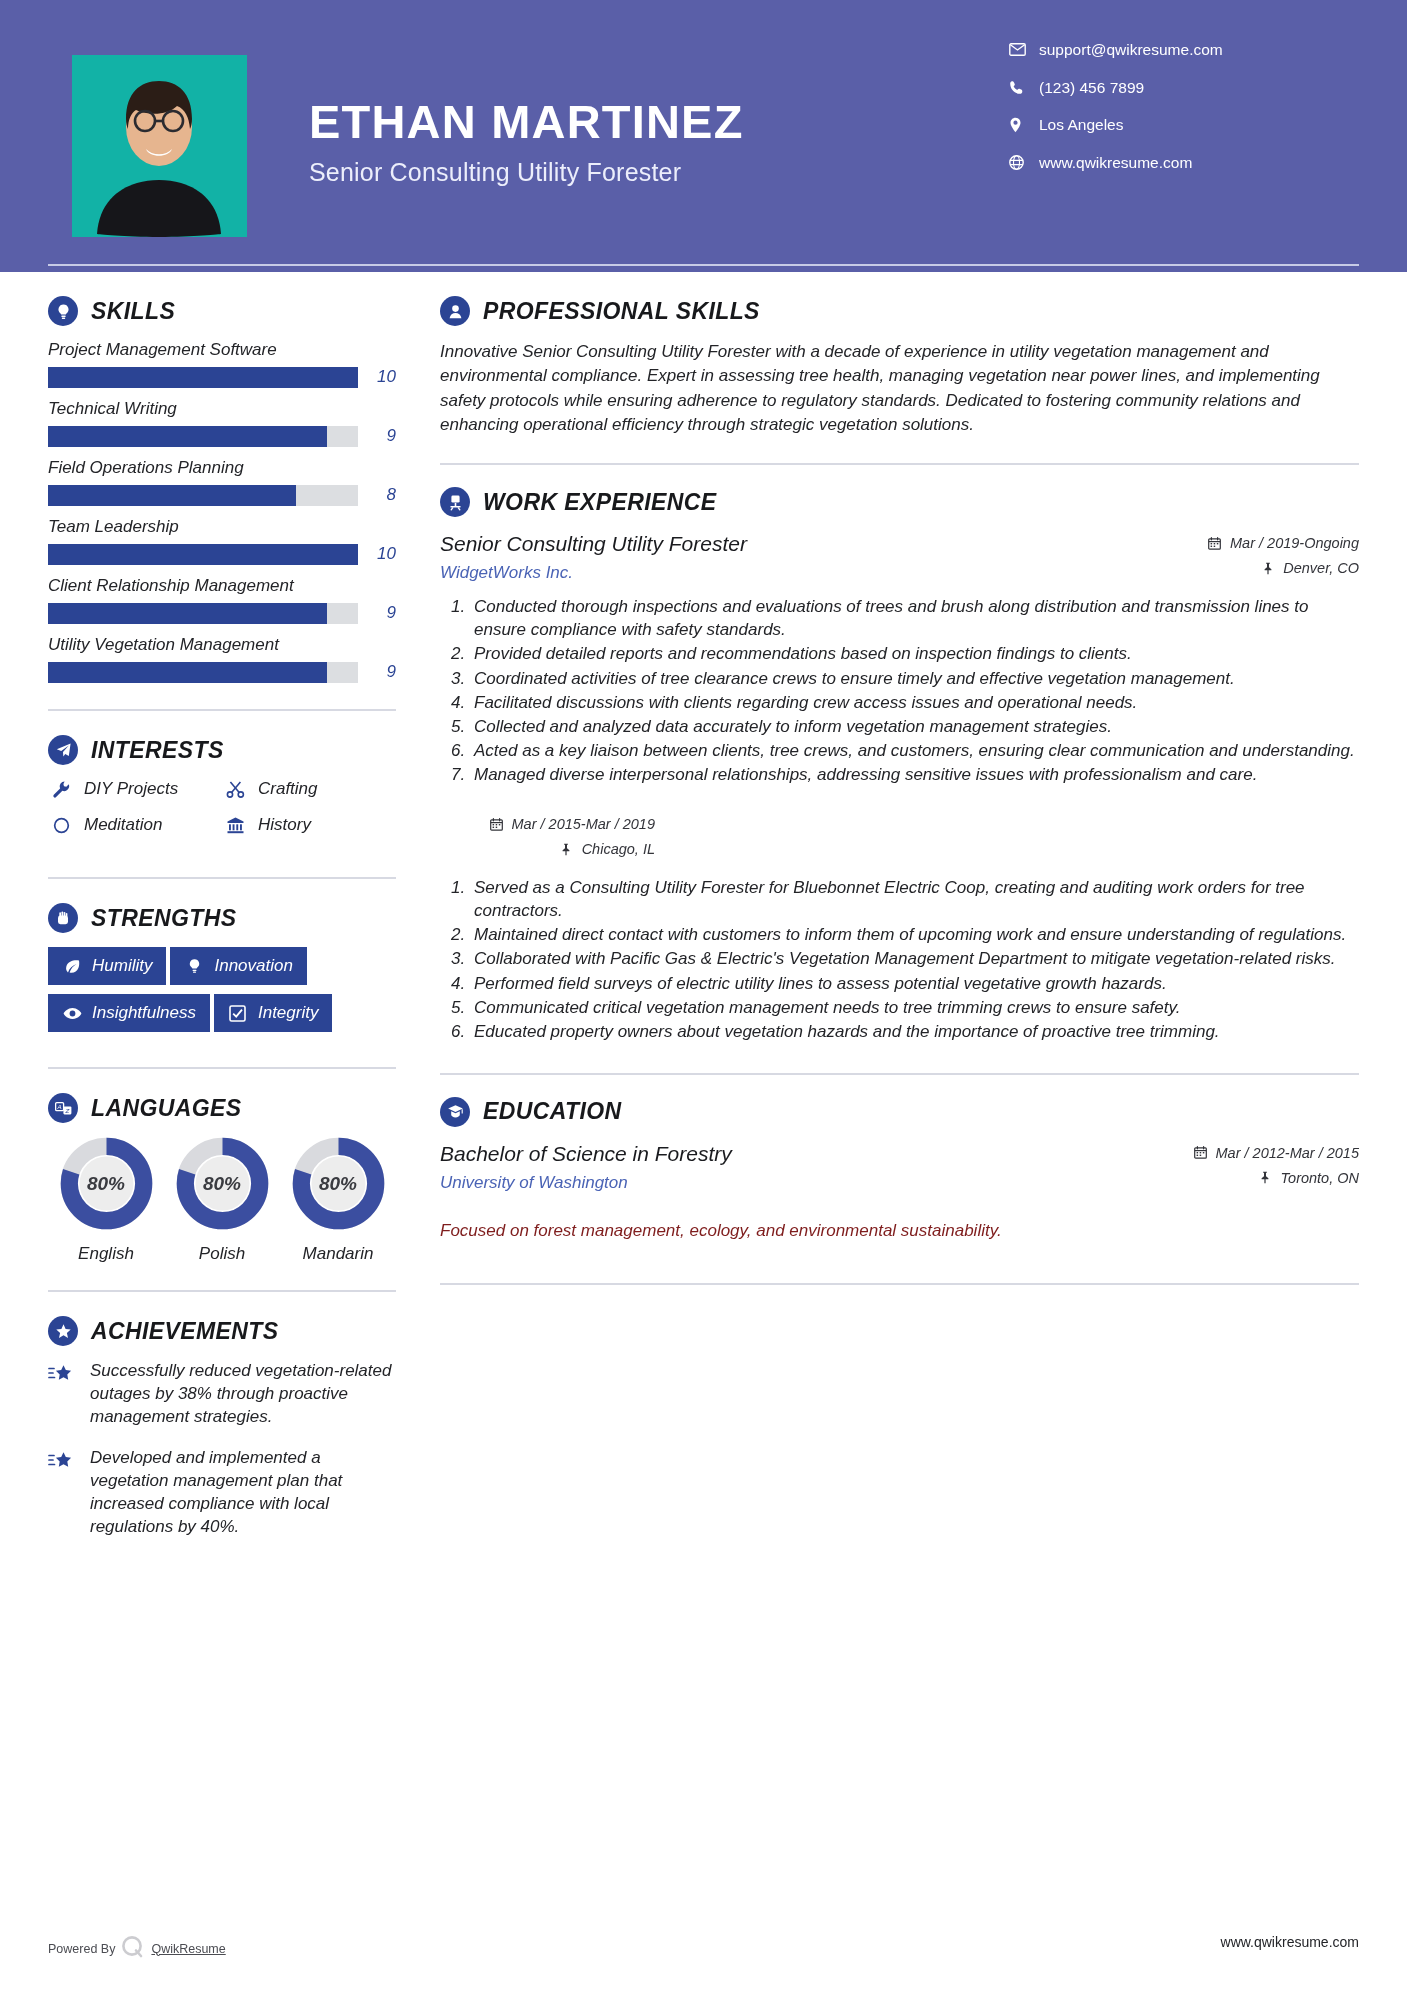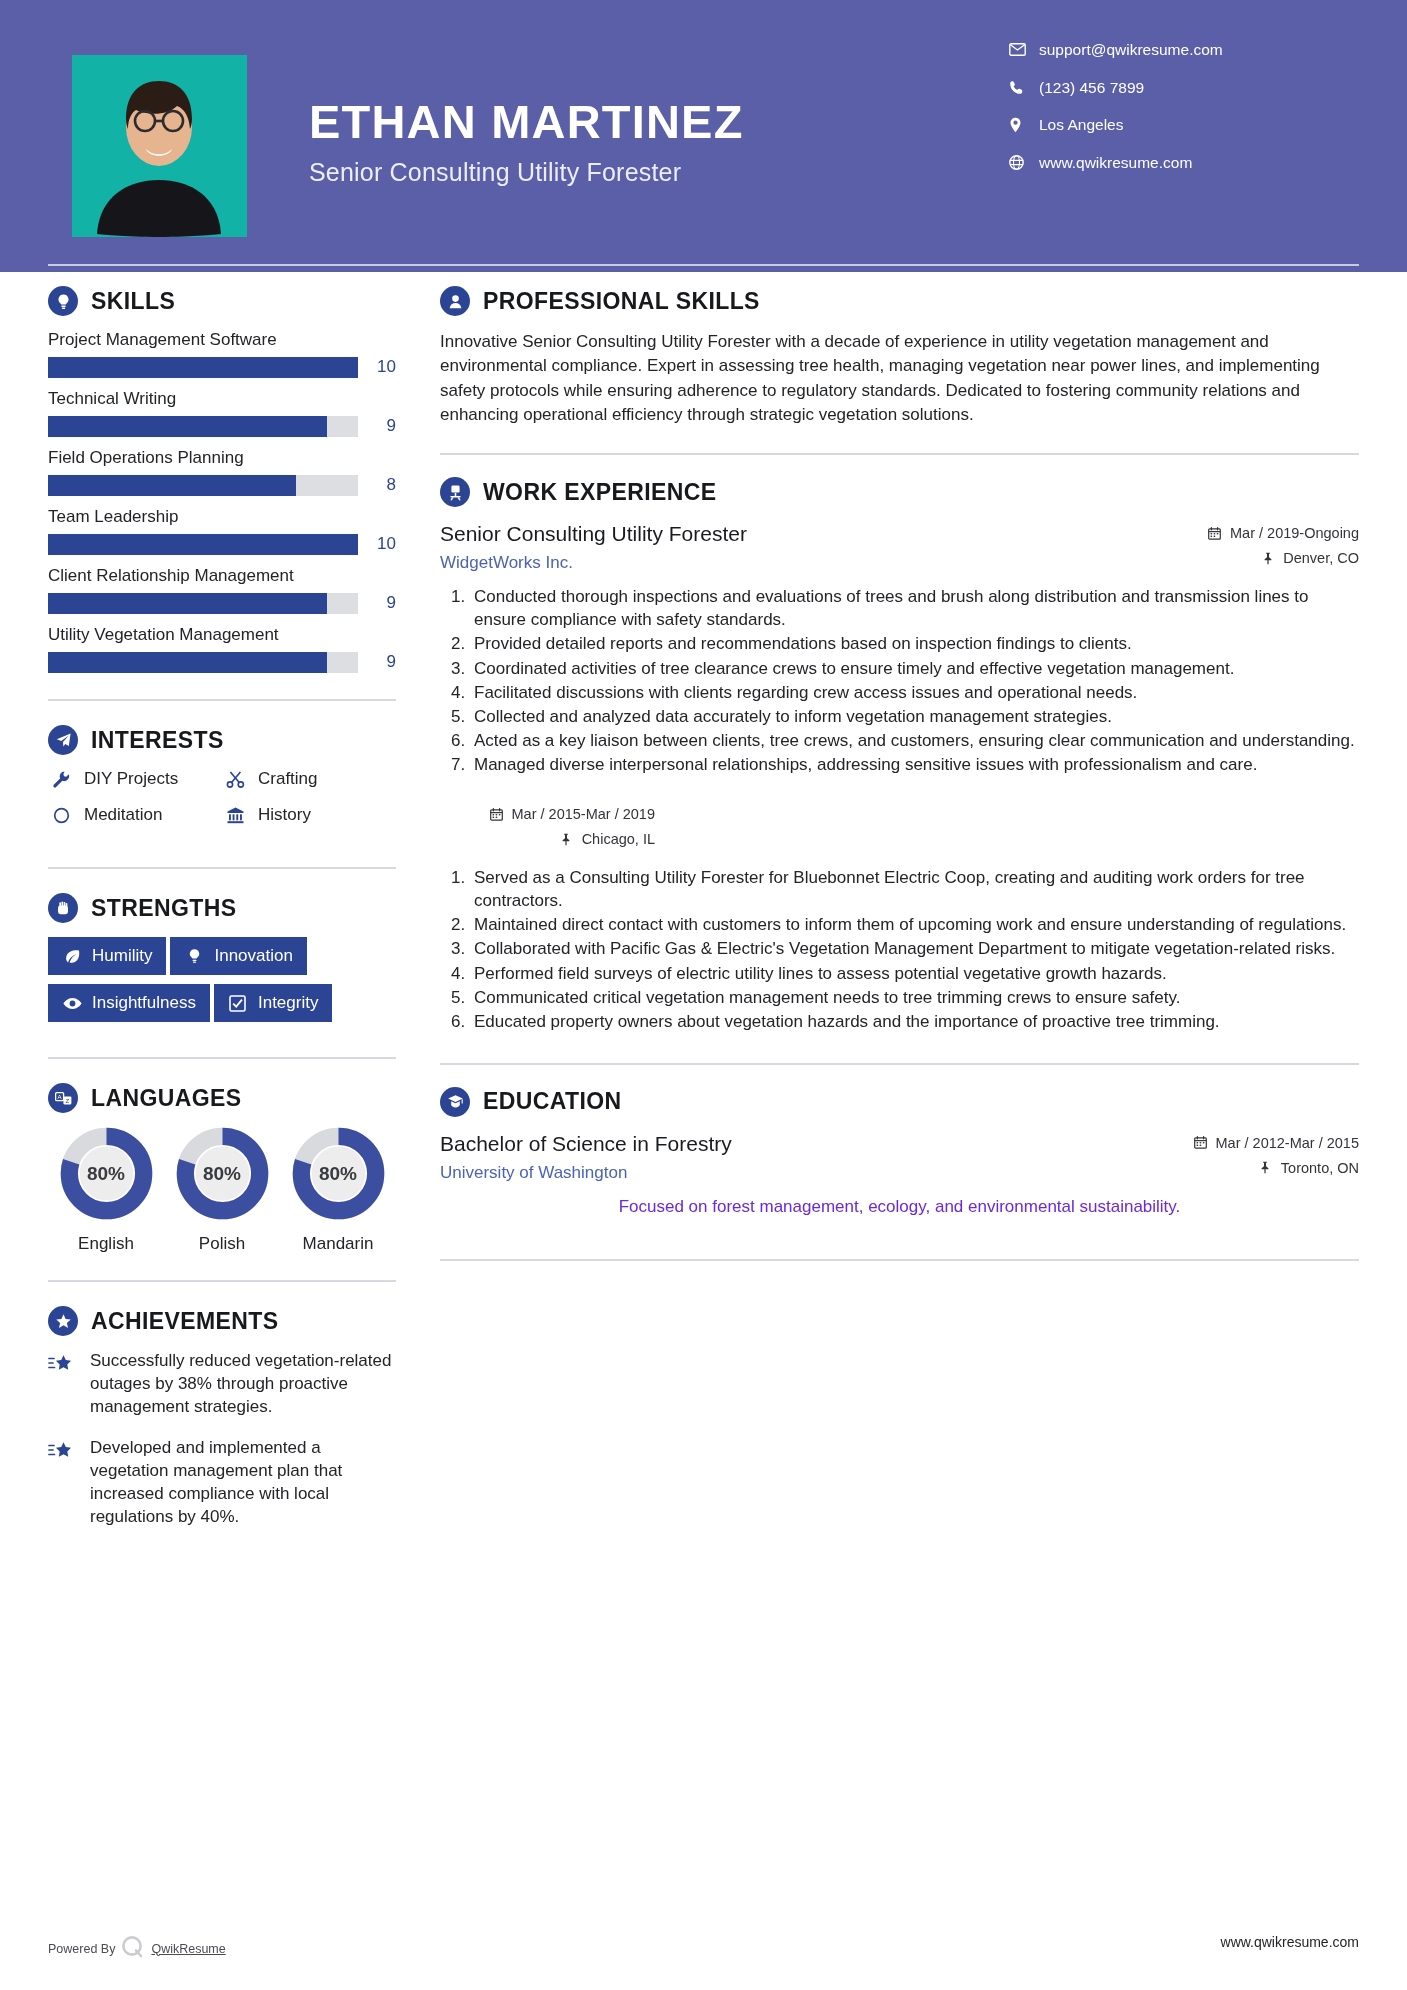--- a/index.html
+++ b/index.html
@@ -75,21 +75,22 @@
   .header-rule {
     position: absolute;
     left: 48px; right: 48px; bottom: 6px;
     height: 2px;
     background: #c7cbe6;
   }
 
   
   .body-wrap {
     display: flex;
-    padding: 14px 48px 0 48px;
+    padding: 24px 48px 0 48px;
+    font-style: italic;
   }
   .col-left { width: 348px; flex: 0 0 348px; }
   .col-gap  { width: 44px; flex: 0 0 44px; }
   .col-right{ flex: 1 1 auto; }
 
   
   .sec-head {
     display: flex;
     align-items: center;
     margin-bottom: 14px;
@@ -269,23 +270,22 @@
   ol.bullets li {
     font-size: 17px;
     line-height: 1.36;
     color: #232428;
     margin-bottom: 1px;
     padding-left: 4px;
   }
   .edu-desc {
     font-size: 17px;
     line-height: 1.4;
-    color: #6d28d9;
-    margin-top: 10px;
-    text-align: center;
+    color: #7f1d1d;
+    margin-top: 24px;
   }
 
   
   .footer {
     position: absolute;
     left: 0; right: 0;
     bottom: 0;
     height: 78px;
   }
   .powered {

